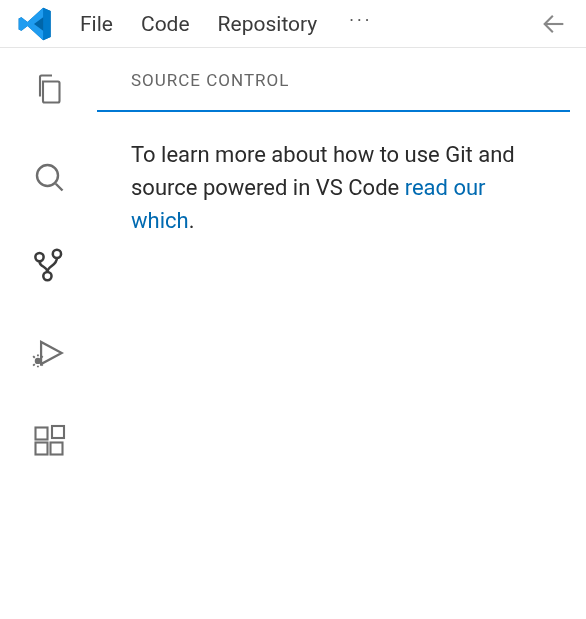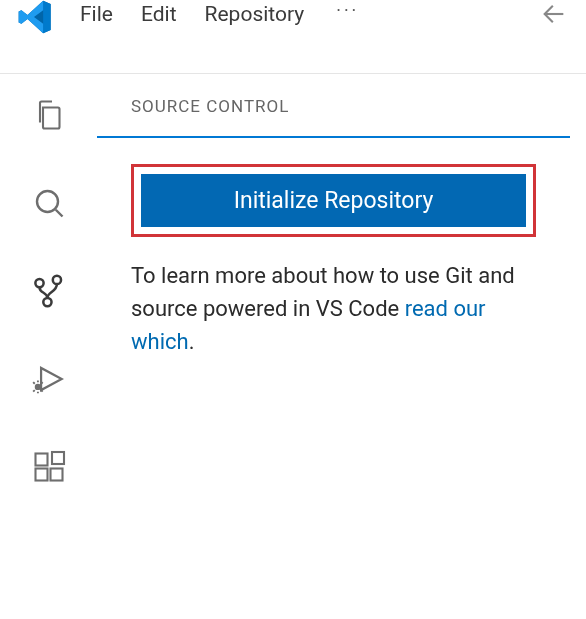--- a/index.html
+++ b/index.html
@@ -6,22 +6,22 @@
     body {
       font-family: -apple-system, BlinkMacSystemFont, "Segoe UI", Roboto, sans-serif;
       background: #ffffff;
       width: 586px;
       height: 619px;
       overflow: hidden;
       color: #333333;
     }
     .titlebar {
       display: flex;
-      align-items: flex-start;
-      height: 74px;
+      align-items: center;
+      height: 48px;
       padding: 0 18px;
       border-bottom: 1px solid #e5e5e5;
     }
     .logo {
       width: 34px;
       height: 34px;
       margin-right: 28px;
     }
     .menubar { display: flex; align-items: center; gap: 28px; flex: 1; }
     .menu-item { font-size: 21px; color: #3b3b3b; cursor: default; }
@@ -88,21 +88,21 @@
 <div class="titlebar">
   <span class="logo">
     <svg viewBox="0 0 100 100" width="34" height="34">
       <path fill="#0065A9" d="M96 12 74 2 28 44 10 30l-8 4v32l8 4 18-14 46 42 22-10V12z"></path>
       <path fill="#007ACC" d="M96 12 74 2v96l22-10V12z"></path>
       <path fill="#1F9CF0" d="M74 2 28 44l-18-14-8 4v32l8 4 18-14 46 42V2zM74 30v40L47 50l27-20z"></path>
     </svg>
   </span>
   <div class="menubar">
     <span class="menu-item">File</span>
-    <span class="menu-item">Edit</span>
+    <span class="menu-item">Code</span>
     <span class="menu-item">Repository</span>
     <span class="menu-item overflow">···</span>
   </div>
   <span class="back-arrow">
     <svg width="28" height="28" viewBox="0 0 24 24" fill="none" stroke="#888" stroke-width="1.8">
       <path d="M20 12H5"></path>
         <path d="M11 5l-7 7 7 7"></path>
     </svg>
   </span>
 </div>
@@ -144,21 +144,18 @@
           <rect x="3" y="13" width="8" height="8"></rect>
         <rect x="13" y="13" width="8" height="8"></rect>
           <rect x="14" y="2" width="8" height="8"></rect>
       </svg>
     </div>
   </div>
 
   <div class="sidebar">
     <div class="sidebar-header">SOURCE CONTROL</div>
     <div class="panel">
-      <div class="highlight-box">
-        <button class="btn">Initialize Repository</button>
-      </div>
       <p class="panel-text">
         <span>To learn more about how to use Git and source powered in VS Code </span><span class="link">read our which</span><span>.</span>
       </p>
     </div>
   </div>
 </div>
 
 </body></html>

